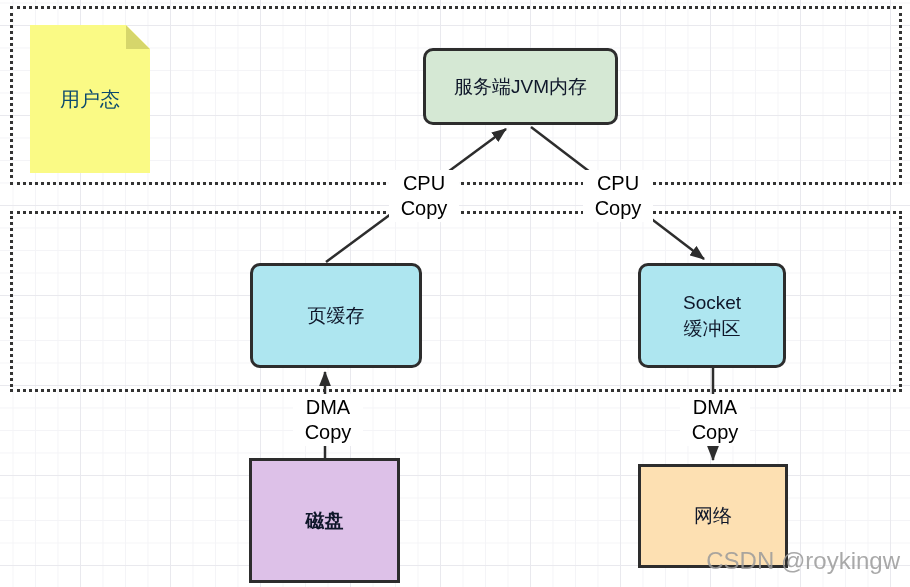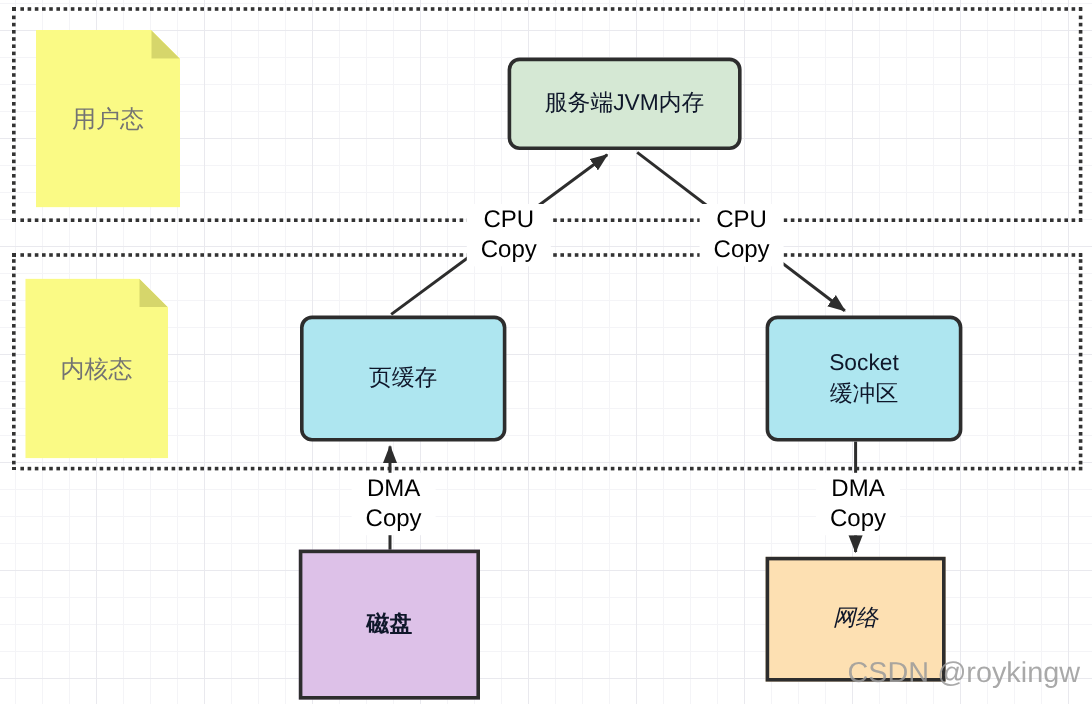--- a/index.html
+++ b/index.html
@@ -19,21 +19,21 @@
     position:absolute;box-sizing:border-box;
     border:3px dotted #333;z-index:1;
   }
   .region-user{left:10px;top:6px;width:892px;height:179px;}
   .region-kernel{left:10px;top:211px;width:892px;height:181px;}
   .note{
     position:absolute;z-index:2;
     background:var(--note-fill,#fafa85);
     clip-path:polygon(0 0, calc(100% - 24px) 0, 100% 24px, 100% 100%, 0 100%);
     display:flex;align-items:center;justify-content:center;
-    font-size:20px;color:#737373;
+    font-size:20px;color:#0c4a6e;
   }
   .note-user{left:30px;top:25px;width:120px;height:148px;}
   .note-kernel{left:21px;top:232px;width:119px;height:150px;}
   .note .fold{
     position:absolute;top:0;right:0;width:24px;height:24px;
     background:var(--note-fold,#d6d66b);
     clip-path:polygon(0 0, 100% 100%, 0 100%);
   }
   .edges{position:absolute;left:0;top:0;z-index:3;}
   .edges line{stroke:var(--line,#2d2d2d);stroke-width:2.5;}
@@ -50,45 +50,41 @@
   .lbl-dma-right{left:680px;top:394px;width:66px;}
   .node{
     position:absolute;z-index:5;box-sizing:border-box;
     border:3px solid var(--line,#2d2d2d);
     display:flex;flex-direction:column;align-items:center;justify-content:center;
     font-size:19px;color:#0f172a;text-align:center;line-height:26px;
   }
   .node-rounded{border-radius:10px;}
   .node-jvm{left:423px;top:48px;width:195px;height:77px;background:var(--jvm-fill,#d5e8d4);}
   .node-page-cache{left:250px;top:263px;width:172px;height:105px;background:var(--buffer-fill,#aee6f0);}
-  .node-socket{left:638px;top:263px;width:164px;height:105px;background:var(--buffer-fill,#aee6f0);}
+  .node-socket{left:638px;top:263px;width:148px;height:105px;background:var(--buffer-fill,#aee6f0);}
   .node-disk{left:249px;top:458px;width:151px;height:125px;background:var(--disk-fill,#ddc1e8);font-weight:bold;}
-  .node-network{left:638px;top:464px;width:150px;height:104px;background:var(--network-fill,#fde0b2);font-style:italic;}
+  .node-network{left:638px;top:464px;width:150px;height:104px;background:var(--network-fill,#fde0b2);}
   .watermark{
     position:absolute;right:10px;bottom:12px;z-index:6;
     font-size:24px;color:var(--watermark-gray,#9b9b9b);opacity:.85;
   }
 </style>
 </head>
 <body>
 
 <div class="canvas">
 
   <div class="region region-user"></div>
   <div class="region region-kernel"></div>
 
   <div class="note note-user">
     <span>用户态</span>
     <div class="fold"></div>
   </div>
 
-  <div class="note note-kernel">
-    <span>内核态</span>
-    <div class="fold"></div>
-  </div>
 
   <svg class="edges" width="910" height="587">
     <defs>
       <marker id="arrow" viewBox="0 0 14 11" refX="13" refY="5.5" markerWidth="15" markerHeight="12" markerUnits="userSpaceOnUse" orient="auto">
         <path d="M0,0 L14,5.5 L0,11 Z"></path>
       </marker>
     </defs>
     <line x1="326" y1="262" x2="506" y2="129" marker-end="url(#arrow)"></line>
     <line x1="531" y1="127" x2="704" y2="259" marker-end="url(#arrow)"></line>
     <line x1="325" y1="464" x2="325" y2="372" marker-end="url(#arrow)"></line>

